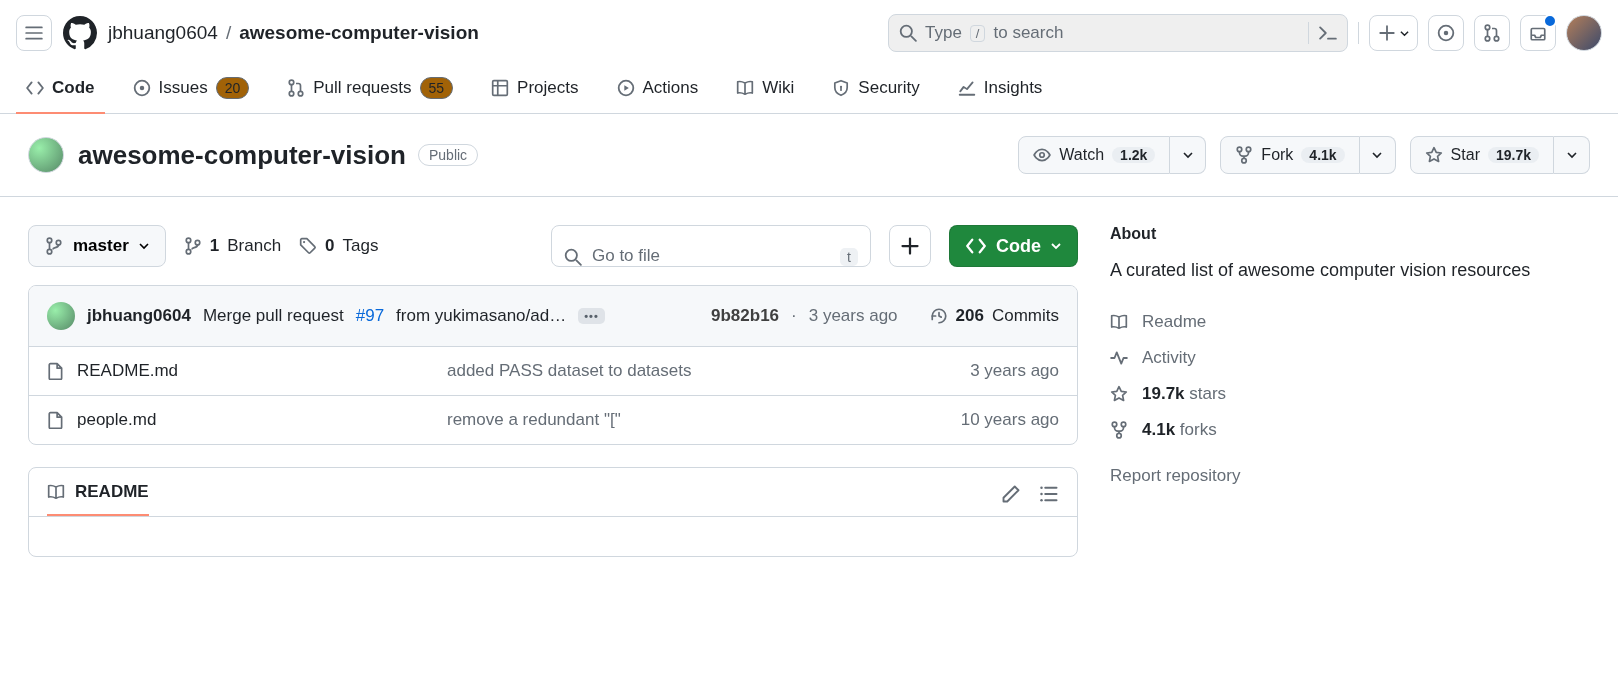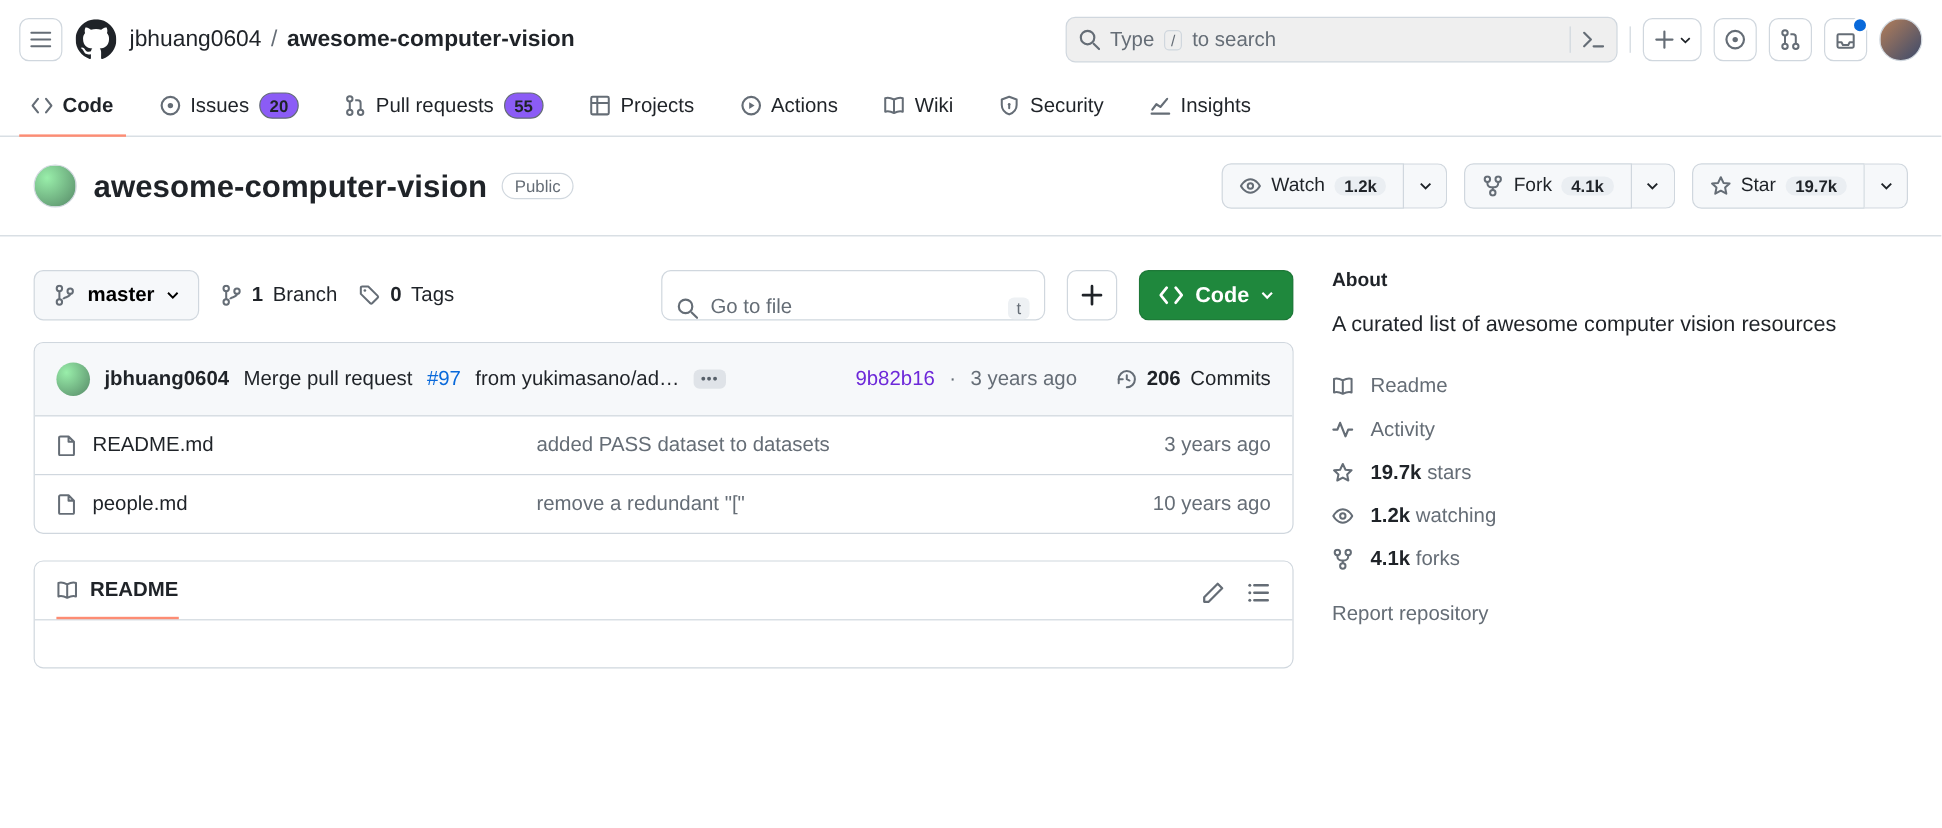--- a/index.html
+++ b/index.html
@@ -22,21 +22,21 @@
   .vdiv { width:1px; height:22px; background:#d0d7de; }
   .icon-btn { height:36px; min-width:36px; padding:0 8px; border:1px solid #d0d7de; border-radius:8px; background:#fff; display:flex; align-items:center; justify-content:center; gap:4px; color:#1f2328; }
   .top-right { display:flex; align-items:center; gap:10px; }
   .notif-dot { position:relative; }
   .notif-dot::after { content:""; position:absolute; top:-2px; right:-2px; width:10px; height:10px; background:#0969da; border-radius:50%; border:2px solid #fff; }
   .avatar-img { width:36px; height:36px; border-radius:50%; background:linear-gradient(135deg,#b47f5a,#3c4a6b); border:1px solid #d0d7de; }
 
   
   .repo-nav { display:flex; align-items:center; gap:18px; padding:0 16px; border-bottom:1px solid #d0d7de; height:52px; font-size:17px; }
   .repo-tab { display:flex; align-items:center; gap:8px; padding:0 10px; height:100%; position:relative; }
-  .repo-tab .counter { font-size:14px; background:#8b5cf6; border:1px solid #656d76; border-radius:999px; padding:0 8px; line-height:20px; color:#1f2328;font-weight:bold; }
+  .repo-tab .counter { font-size:14px; background:#a16207; border:1px solid #656d76; border-radius:999px; padding:0 8px; line-height:20px; color:#1f2328; }
   .repo-tab.active::after { content:""; position:absolute; left:0; right:0; bottom:-1px; height:2px; background:#fd8c73; }
   .repo-tab.active { font-weight:600; }
 
   
   .repo-head { display:flex; align-items:center; padding:22px 28px 22px 28px; border-bottom:1px solid #d0d7de; }
   .repo-head .owner-avatar { width:36px; height:36px; border-radius:50%; background:radial-gradient(circle at 30% 30%, #9ea, #586); border:1px solid #d0d7de; margin-right:14px; }
   .repo-head h1 { font-size:26px; font-weight:600; display:inline; }
   .badge-public { display:inline-flex; align-items:center; border:1px solid #d0d7de; border-radius:999px; padding:2px 10px; font-size:14px; color:#656d76; margin-left:12px; }
   .repo-actions { margin-left:auto; display:flex; gap:14px; }
   .btn-grp { display:flex; }
@@ -58,21 +58,21 @@
   .file-search .kbd { margin-left:auto; background:#eef1f4; border-radius:5px; padding:1px 7px; font-size:14px; color:#656d76; }
   .square-btn { width:42px; height:42px; border:1px solid #d0d7de; border-radius:8px; background:#fff; display:flex; align-items:center; justify-content:center; }
   .code-btn { display:flex; align-items:center; gap:10px; background:#1f883d; color:#fff; border:1px solid rgba(27,31,36,.15); border-radius:8px; height:42px; padding:0 16px; font-size:18px; font-weight:600; }
 
   .commit-box { border:1px solid #d0d7de; border-radius:8px; overflow:hidden; }
   .commit-head { display:flex; align-items:center; gap:12px; background:#f6f8fa; padding:16px 18px; font-size:17px; border-bottom:1px solid #d0d7de; }
   .commit-head .author-avatar { width:28px; height:28px; border-radius:50%; background:radial-gradient(circle at 30% 30%, #9ea, #586); }
   .commit-head .author { font-weight:600; }
   .commit-head .pr { color:#0969da; }
   .commit-head .more-badge { background:#dfe3e8; border-radius:5px; padding:2px 6px; font-size:11px; letter-spacing:1px; font-weight:700; color:#57606a; }
-  .commit-head .sha { margin-left:auto; color:#6d28d9; }
+  .commit-head .sha { margin-left:auto; color:#404040;font-weight:bold; }
   .commit-head .sep-dot { color:#656d76; }
   .commit-head .age { color:#656d76; }
   .commit-head .commits { display:flex; align-items:center; gap:8px; font-weight:600; }
 
   .file-row { display:flex; align-items:center; padding:14px 18px; border-bottom:1px solid #d0d7de; font-size:17px;justify-content:flex-end; }
   .file-row:last-child { border-bottom:none; }
   .file-row .fname { display:flex; align-items:center; gap:12px; width:400px; }
   .file-row .fmsg { flex:1; color:#656d76; }
   .file-row .fage { color:#656d76; width:180px; text-align:right; }
 
@@ -425,27 +425,20 @@
       <span>Activity</span>
     </a>
     <a class="about-link">
       <svg class="ico" viewBox="0 0 16 16">
           <path d="M8 1.5l2 4.2 4.5.5-3.3 3 .9 4.5L8 11.5 3.9 13.7l.9-4.5-3.3-3 4.5-.5z" fill="none" stroke="currentColor" stroke-width="1.5" stroke-linejoin="round"></path>
         </svg>
       <span><span class="bold">19.7k</span> <span>stars</span></span>
     </a>
     <a class="about-link">
       <svg class="ico" viewBox="0 0 16 16">
-          <path d="M1 8s2.5-5 7-5 7 5 7 5-2.5 5-7 5-7-5-7-5z" fill="none" stroke="currentColor" stroke-width="1.5"></path>
-          <circle cx="8" cy="8" r="2" fill="none" stroke="currentColor" stroke-width="1.5"></circle>
-        </svg>
-      <span><span class="bold">1.2k</span> <span>watching</span></span>
-    </a>
-    <a class="about-link">
-      <svg class="ico" viewBox="0 0 16 16">
           <circle cx="4" cy="3" r="2" fill="none" stroke="currentColor" stroke-width="1.5"></circle>
           <circle cx="12" cy="3" r="2" fill="none" stroke="currentColor" stroke-width="1.5"></circle>
           <circle cx="8" cy="13" r="2" fill="none" stroke="currentColor" stroke-width="1.5"></circle>
           <path d="M4 5v1a3 3 0 003 3h2a3 3 0 003-3V5M8 9v2" fill="none" stroke="currentColor" stroke-width="1.5"></path>
         </svg>
       <span><span class="bold">4.1k</span> <span>forks</span></span>
     </a>
     <a class="about-link report">
       <span>Report repository</span>
     </a>

